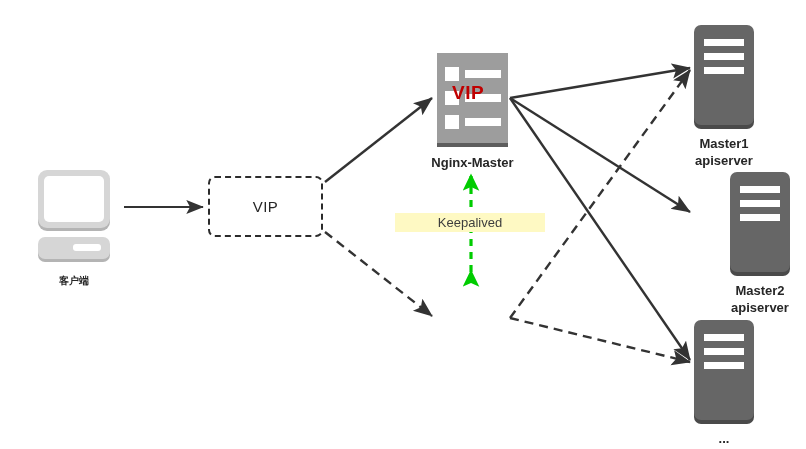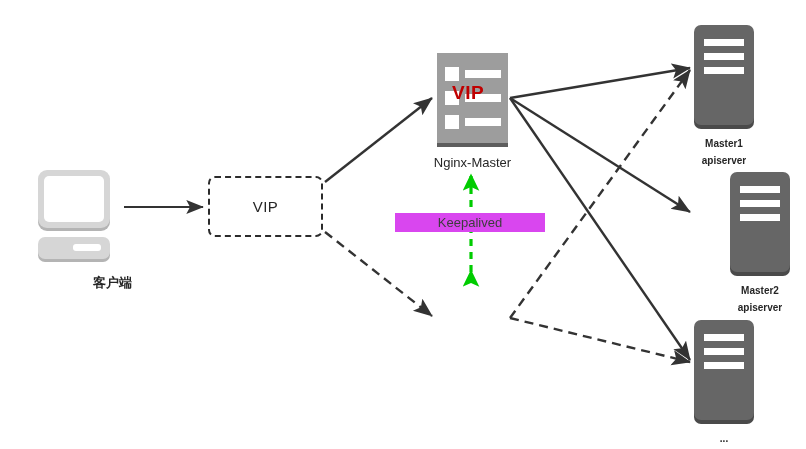--- a/index.html
+++ b/index.html
@@ -62,22 +62,22 @@
     width: 28px;
     height: 7px;
     background: #ffffff;
     border-radius: 3px;
   }
   .client-label {
     position: absolute;
     left: -22px;
     top: 104px;
     width: 116px;
-    text-align: right;
-    font-size: 13px;
+    text-align: center;
+    font-size: 10px;
     font-weight: bold;
     color: #262626;
   }
 
   
   .vip-box {
     position: absolute;
     left: 208px;
     top: 176px;
     width: 115px;
@@ -127,21 +127,21 @@
     height: 8px;
     background: #ffffff;
   }
   .nginx-label {
     position: absolute;
     left: -40px;
     top: 102px;
     width: 151px;
     text-align: center;
     font-size: 13px;
-    font-weight: normal;
+    font-weight: bold;
     color: #262626;
   }
   .vip-tag {
     position: absolute;
     left: 15px;
     top: 29px;
     font-size: 19px;
     font-weight: bold;
     color: #c00000;
     letter-spacing: 0.5px;
@@ -167,36 +167,36 @@
     width: 40px;
     height: 7px;
     background: #ffffff;
   }
   .master-label {
     position: absolute;
     left: -35px;
     top: 110px;
     width: 130px;
     text-align: center;
-    font-size: 10px;
+    font-size: 13px;
     font-weight: bold;
     color: #262626;
     line-height: 17px;
   }
 
   
   .keepalived-label {
     position: absolute;
     left: 395px;
     top: 213px;
     width: 150px;
     text-align: center;
     font-size: 13px;
     color: #3d3d3d;
-    background: #d946ef;
+    background: #fef9c3;
     padding: 2px 0;
   }
 </style>
 </head>
 <body>
 
 <div id="canvas">
 
   <svg id="edges" viewBox="0 0 806 449">
     <defs>

